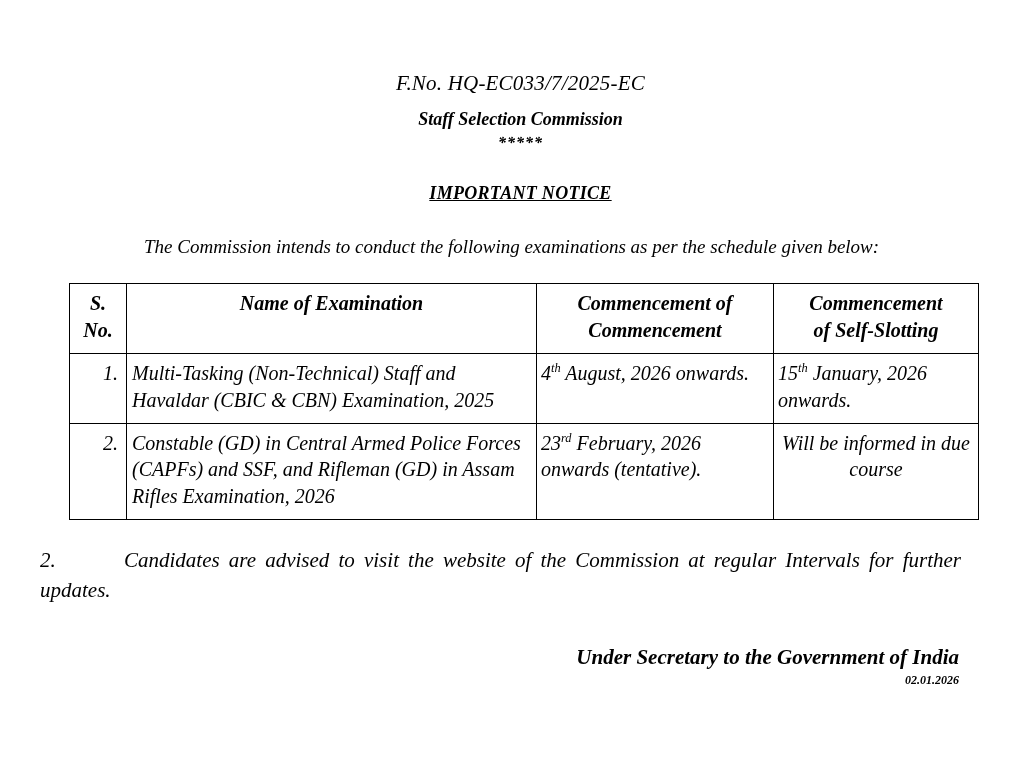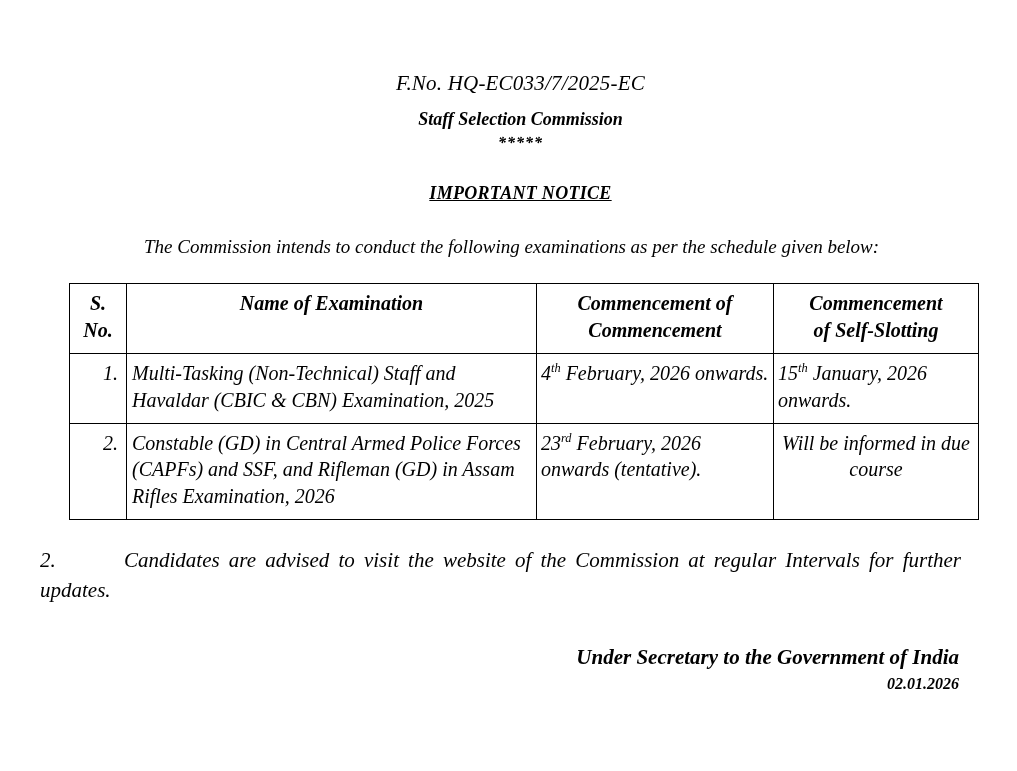--- a/index.html
+++ b/index.html
@@ -96,21 +96,21 @@
   }
   .para2 .num { display: inline-block; width: 84px; }
   .sign {
     margin-top: 36px;
     margin-right: 70px;
     text-align: right;
     font-size: 21px;
     font-weight: bold;
     line-height: 1.45;
   }
-  .sign .date { font-size: 16px; }
+  .sign .date { font-size: 12px; }
 </style>
 </head>
 <body>
 
 <div class="page">
 
   <div class="header-block">
     <div class="fno">F.No. HQ-EC033/7/2025-EC</div>
     <div class="org">Staff Selection Commission</div>
     <div class="stars">*****</div>
@@ -135,21 +135,21 @@
         <th class="col-slot">
           <div>Commencement</div>
           <div>of Self-Slotting</div>
         </th>
       </tr>
     </thead>
     <tbody>
       <tr>
         <td class="c-sno">1.</td>
         <td class="c-name">Multi-Tasking (Non-Technical) Staff and Havaldar (CBIC &amp; CBN) Examination, 2025</td>
-        <td class="c-comm"><span>4</span><sup>th</sup><span> February, 2026 onwards.</span></td>
+        <td class="c-comm"><span>4</span><sup>th</sup><span> August, 2026 onwards.</span></td>
         <td class="c-slot"><span>15</span><sup>th</sup><span> January, 2026 onwards.</span></td>
       </tr>
       <tr>
         <td class="c-sno">2.</td>
         <td class="c-name">Constable (GD) in Central Armed Police Forces (CAPFs) and SSF, and Rifleman (GD) in Assam Rifles Examination, 2026</td>
         <td class="c-comm"><span>23</span><sup>rd</sup><span> February, 2026 onwards (tentative).</span></td>
         <td class="c-slot center">Will be informed in due course</td>
       </tr>
     </tbody>
   </table>

